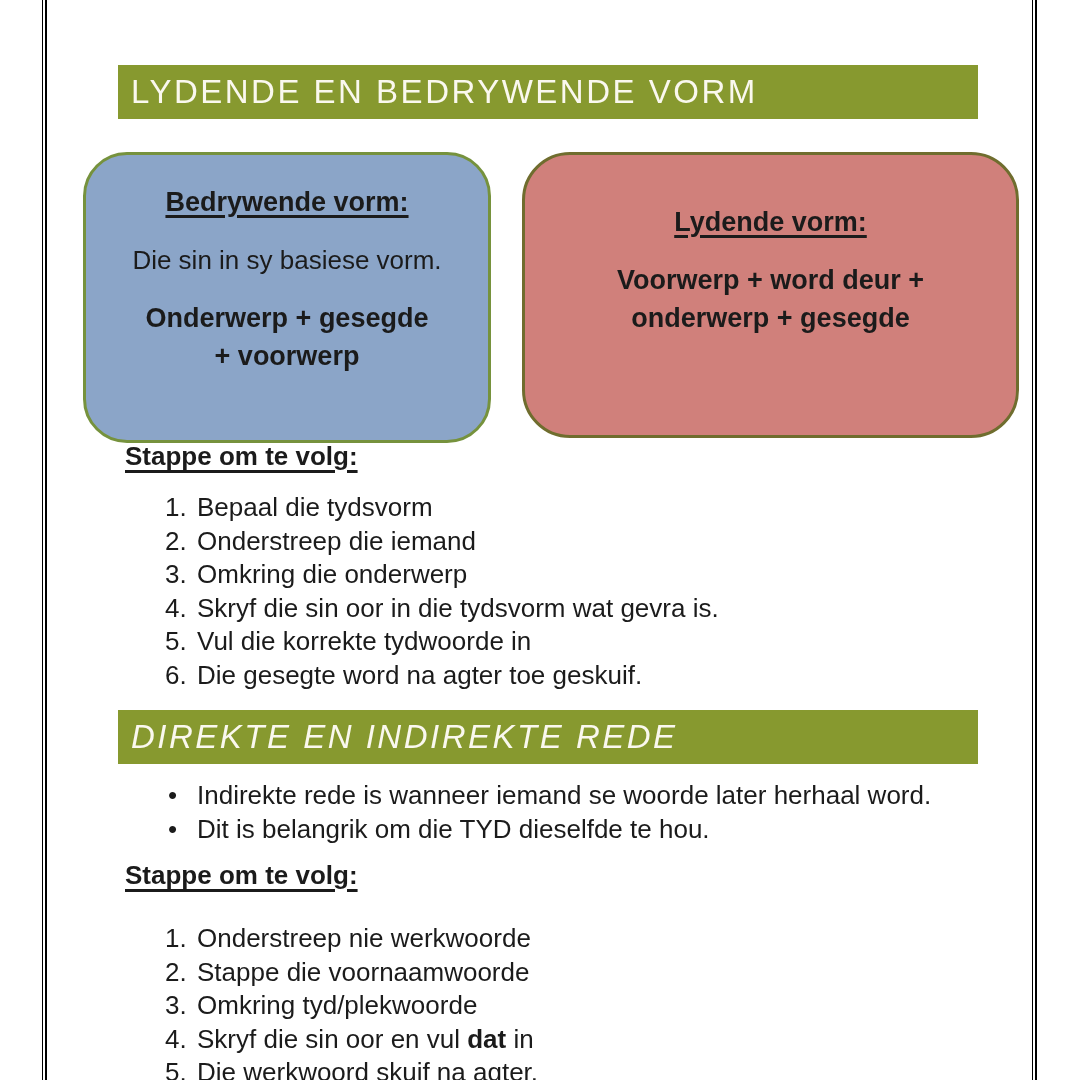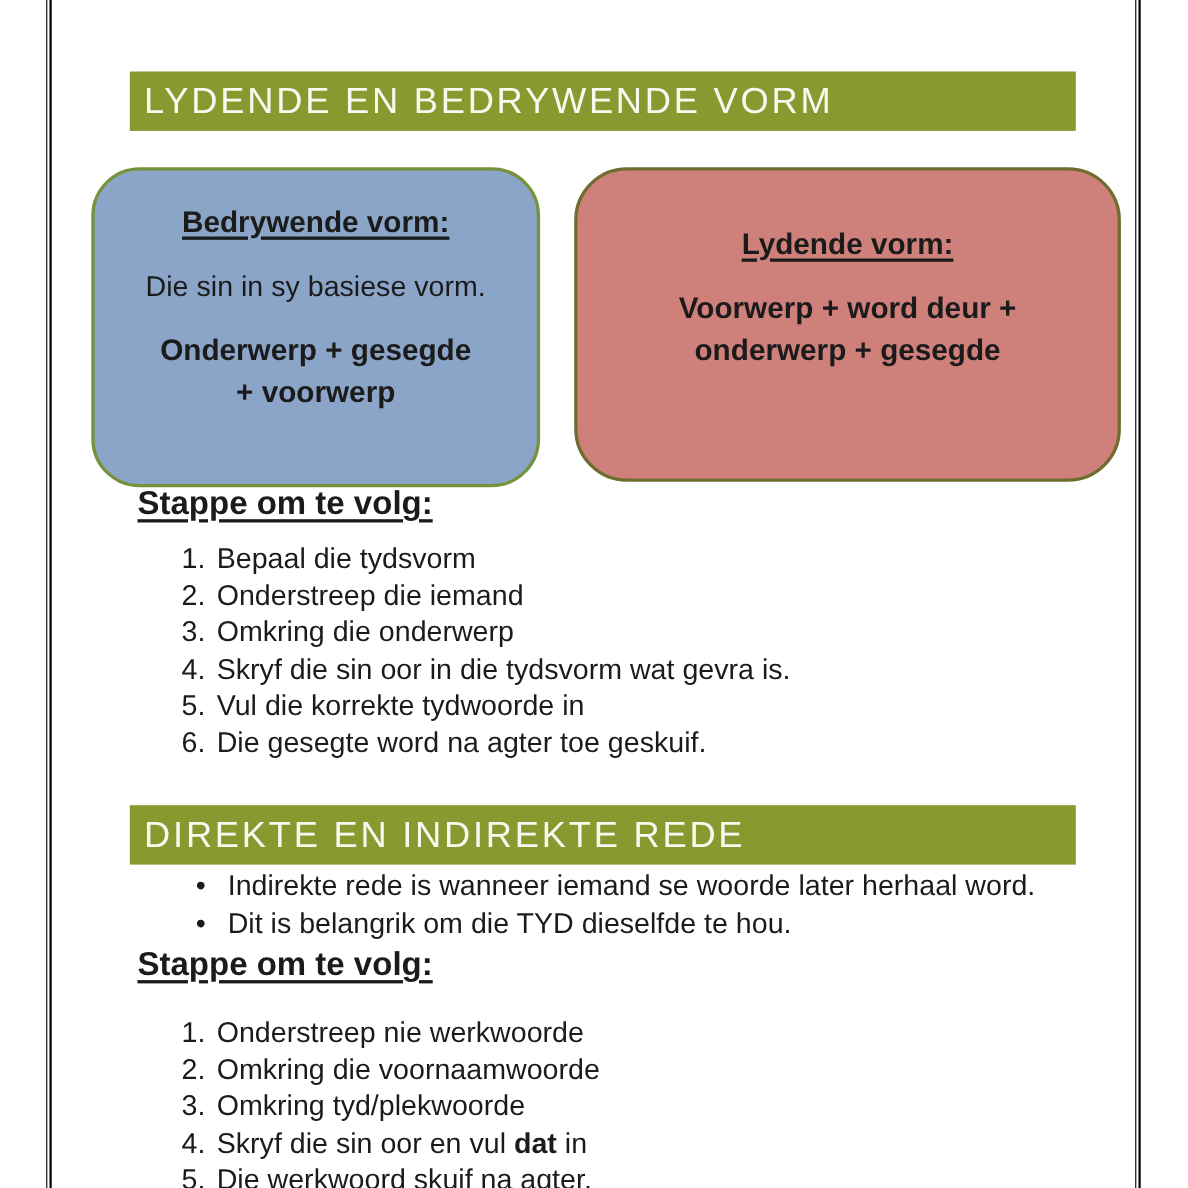--- a/index.html
+++ b/index.html
@@ -17,21 +17,21 @@
   .vline.right { left:1032px; }
 
   
   .bar {
     position:absolute; left:118px; width:860px; height:54px;
     background:#87992F; color:#FAF8EE;
     display:flex; align-items:center; box-sizing:border-box; padding-left:13px;
     font-size:33px; letter-spacing:2.5px; font-weight:400;
   }
   .bar1 { top:65px; }
-  .bar2 { top:732px; }
+  .bar2 { top:710px;font-style:italic; }
 
   
   .box { position:absolute; box-sizing:border-box; text-align:center; }
   .box.blue {
     left:83px; top:152px; width:408px; height:291px;
     background:#8BA5C8; border:3px solid #76923D; border-radius:44px;
     padding:32px 22px 0;
   }
   .box.red {
     left:510px; top:152px; width:497px; height:286px;
@@ -44,41 +44,41 @@
     text-decoration:underline; text-decoration-thickness:2.5px; text-underline-offset:4px;
   }
   .box-desc { font-size:26px; margin-top:27px; }
   .box.red .box-desc { white-space:nowrap; }
   .box-formula { font-weight:bold; font-size:27px; margin-top:24px; line-height:1.4; }
   .box.blue .box-formula { padding:0 28px; }
   .box.red  .box-formula { padding:0 34px; }
 
   
   .steps-heading {
-    position:absolute; left:125px; font-size:30px; font-weight:bold;
+    position:absolute; left:125px; font-size:26px; font-weight:bold;
     text-decoration:underline; text-decoration-thickness:2.5px; text-underline-offset:5px;
   }
   .sh1 { top:441px; }
   .sh2 { top:860px; }
 
   
   ol.steps {
     position:absolute; left:125px; margin:0; padding:0; list-style:none;
     counter-reset:step; font-size:26px;
   }
   ol.steps li {
     counter-increment:step; position:relative; line-height:33.6px; padding-left:72px;
   }
   ol.steps li::before { content:counter(step) "."; position:absolute; left:40px; }
   ol.list1 { top:491px; }
   ol.list2 { top:922px; }
 
   
   ul.bullets {
-    position:absolute; left:125px; top:779px; margin:10px; padding:0; list-style:none;
+    position:absolute; left:125px; top:779px; margin:0; padding:0; list-style:none;
     font-size:26px;
   }
   ul.bullets li { position:relative; line-height:33.6px; padding-left:72px; }
   ul.bullets li::before { content:"\2022"; position:absolute; left:43px; }
 
   b { font-weight:bold; }
 </style>
 </head>
 <body>
 
@@ -119,19 +119,19 @@
 
   <ul class="bullets">
     <li>Indirekte rede is wanneer iemand se woorde later herhaal word.</li>
     <li>Dit is belangrik om die TYD dieselfde te hou.</li>
   </ul>
 
   <div class="steps-heading sh2">Stappe om te volg:</div>
 
   <ol class="steps list2">
     <li>Onderstreep nie werkwoorde</li>
-    <li>Omkring die voornaamwoorde</li>
+    <li>Stappe die voornaamwoorde</li>
     <li>Omkring tyd/plekwoorde</li>
     <li><span>Skryf die sin oor en vul </span><b>dat</b><span> in</span></li>
     <li>Die werkwoord skuif na agter.</li>
   </ol>
 
 </div>
 
 </body></html>

